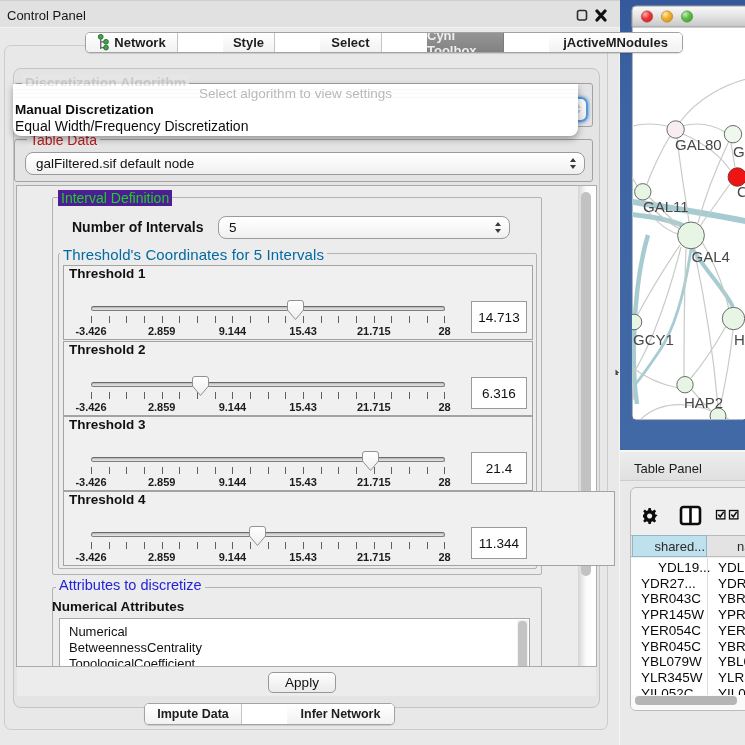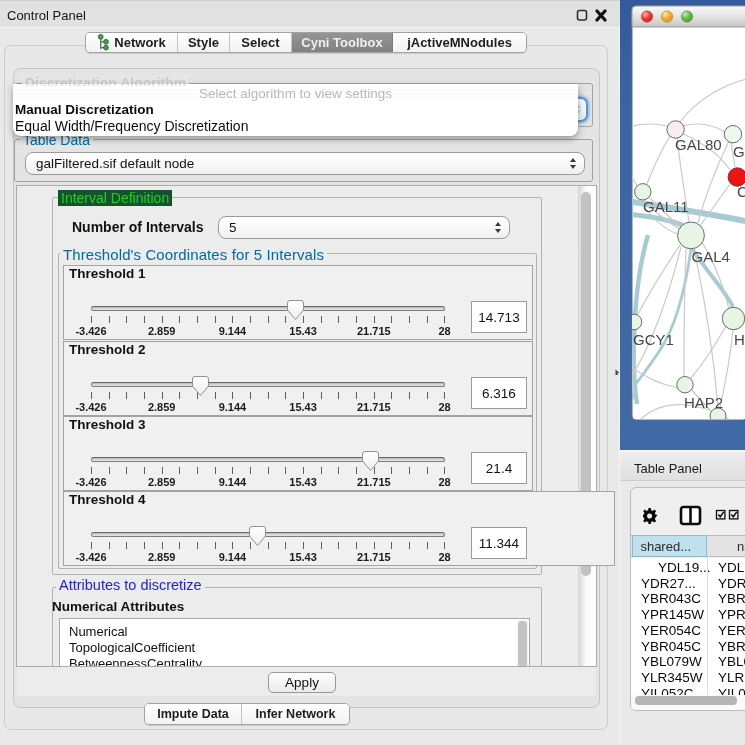--- a/index.html
+++ b/index.html
@@ -18,21 +18,21 @@
 .tpanel { position:absolute; background:#f0f0f0; border:1px solid #a3a3a3; }
 .tpanel .tname { position:absolute; left:5px; top:0px; font-size:13.5px; font-weight:bold; color:#111; }
 .track { position:absolute; height:5px; border:1px solid #7e7e7e; border-top-color:#6a6a6a; border-radius:3px;
   background:linear-gradient(#b4b4b4,#d8d8d8 55%,#e4e4e4); }
 .ticks { position:absolute; height:7px;
   background:repeating-linear-gradient(to right,#5f5f5f 0 1px,transparent 1px 17.675px); }
 .slbl { position:absolute; font-size:11px; font-weight:bold; color:#1b1b1b; transform:translateX(-50%); white-space:nowrap; }
 .vbox { position:absolute; width:56px; height:32px; background:#fff; border:1px solid #9a9a9a;
   font-size:13.5px; color:#111; display:flex; align-items:center; justify-content:center; }
 .tabbar { position:absolute; display:flex; background:#fff; border:1px solid #a2a2a2; border-radius:5px; overflow:hidden;
-  box-shadow:0 1px 1px rgba(0,0,0,0.12); }
+  box-shadow:0 1px 1px rgba(0,0,0,0.12);gap:45px; }
 .tabbar .tab { display:flex; align-items:center; justify-content:center; font-size:13px; font-weight:600; color:#1d1d1d;
   border-right:1px solid #c4c4c4; background:linear-gradient(#ffffff,#f2f2f2); }
 .tabbar .tab:last-child { border-right:none; }
 .tabbar .tab.sel { background:linear-gradient(#959595,#828282); color:#efefef; border-right-color:#7c7c7c; }
 </style>
 </head>
 <body>
 
 <div class="abs" style="left:620px; top:0; width:125px; height:745px; background:#e9e9e9;"></div>
 
@@ -155,21 +155,21 @@
     </g>
     <g fill="none" stroke="#0c0c0c" stroke-width="1.3">
       <rect x="73.5" y="6.5" width="8.4" height="8.4"></rect>
       <path d="M75.3,10.5 l2,2.2 3.4,-4.8" stroke-width="1.5"></path>
       <rect x="86.5" y="6.5" width="8.4" height="8.4"></rect>
       <path d="M88.3,10.5 l2,2.2 3.4,-4.8" stroke-width="1.5"></path>
     </g>
   </svg>
 
   <div class="abs" style="left:0; top:47px; width:130px; height:22px; background:#e3e3e3; border-top:1px solid #b9b9b9; border-bottom:1px solid #bdbdbd;"></div>
-  <div class="abs" style="left:1px; top:47px; width:75px; height:22px; background:#bfe0ed; border:1px solid #93b6c4; font-size:13px; color:#2c2c2c; display:flex; align-items:center; justify-content:flex-end; padding-right:15px;">shared...</div>
+  <div class="abs" style="left:1px; top:47px; width:75px; height:22px; background:#bfe0ed; border:1px solid #93b6c4; font-size:13px; color:#2c2c2c; display:flex; align-items:center; justify-content:flex-end; padding-right:1px;">shared...</div>
   <div class="abs" style="left:106px; top:51px; font-size:13px; color:#2c2c2c;">na</div>
 
   <div class="abs" style="left:0; top:70px; width:130px; height:137px; background:#fff; font-size:13.5px; color:#0a0a0a; overflow:hidden;">
     <div class="abs" style="left:76px; top:0; width:1px; height:137px; background:#dcdcdc;"></div>
     <div style="padding-top:2px; line-height:15.7px;">
       <div><span style="margin-left:27px;">YDL19...</span><span style="position:absolute; left:87px;">YDL1</span></div>
       <div><span style="margin-left:10px;">YDR27...</span><span style="position:absolute; left:87px;">YDR2</span></div>
       <div><span style="margin-left:10px;">YBR043C</span><span style="position:absolute; left:87px;">YBR0</span></div>
       <div><span style="margin-left:10px;">YPR145W</span><span style="position:absolute; left:87px;">YPR1</span></div>
       <div><span style="margin-left:10px;">YER054C</span><span style="position:absolute; left:87px;">YER0</span></div>
@@ -202,21 +202,21 @@
     <svg width="13" height="17" viewBox="0 0 13 17" style="margin-right:4px;">
       <path d="M3.7,3 v12 M3.7,7.8 h4.5 M3.7,13.6 h4.5" stroke="#5f6670" stroke-width="1.3" fill="none"></path>
       <circle cx="3.7" cy="2.8" r="2.4" fill="#44a04b" stroke="#1e6e28" stroke-width="0.9"></circle>
       <circle cx="9" cy="7.8" r="2.4" fill="#44a04b" stroke="#1e6e28" stroke-width="0.9"></circle>
       <circle cx="9" cy="13.6" r="2.4" fill="#44a04b" stroke="#1e6e28" stroke-width="0.9"></circle>
     </svg>
     Network
   </div>
   <div class="tab" style="width:52px;">Style</div>
   <div class="tab" style="width:62px;">Select</div>
-  <div class="tab sel" style="width:101px;">Cyni Toolbox</div>
+  <div class="tab sel" style="width:77px;">Cyni Toolbox</div>
   <div class="tab" style="width:133px;">jActiveMNodules</div>
 </div>
 
 <div class="abs" style="left:13px; top:68px; width:587px; height:640px; background:#e4e4e4; border:1px solid #c5c5c5; border-radius:8px;"></div>
 
 <div class="groupbox" style="left:14px; top:83px; width:579px; height:44px; border-color:#a2a2a2;"></div>
 <div class="abs" style="left:22px; top:74px; width:200px; height:10px; overflow:hidden;">
   <div style="font-size:14px; font-weight:bold; color:#cbcbcb; background:#e6e6e6; padding:0 3px; display:inline-block;">Discretization Algorithm</div>
 </div>
 
@@ -228,37 +228,37 @@
 </div>
 
 <div class="abs" style="left:13px; top:84px; width:565px; height:52px; background:#ffffff; border-radius:0 0 8px 8px; box-shadow:0 3px 7px rgba(0,0,0,0.35); z-index:40; overflow:hidden;">
   <div class="abs" style="left:12px; top:-10px; font-size:14px; font-weight:bold; color:rgba(150,150,150,0.28); white-space:nowrap;">Discretization Algorithm</div>
   <div class="abs" style="left:0; top:2px; width:100%; height:15px; text-align:center; font-size:13.5px; color:#b9b9b9; background:repeating-linear-gradient(#ffffff 0 3px, #f6f9fb 3px 4px);">Select algorithm to view settings</div>
   <div class="abs" style="left:2px; top:18px; font-size:13.5px; font-weight:bold; color:#0d0d0d;">Manual Discretization</div>
   <div class="abs" style="left:2px; top:34px; font-size:14px; color:#0d0d0d;">Equal Width/Frequency Discretization</div>
 </div>
 
 <div class="groupbox" style="left:14px; top:139px; width:579px; height:43px; border-color:#a2a2a2;"></div>
-<div class="gtitle" style="left:20px; top:132px; color:#0369a1;">Table Data</div>
+<div class="gtitle" style="left:27px; top:132px; color:#b91c1c;">Table Data</div>
 <div class="combo" style="left:25px; top:152px; width:560px; height:23px;">galFiltered.sif default node
   <div class="arrows">
       <i class="up"></i>
       <i class="dn"></i>
     </div>
 </div>
 
 <div class="abs" style="left:16px; top:185px; width:581px; height:482px; border:1px solid #ababab; background:#ececec; overflow:hidden;">
 </div>
 
 <div class="abs" style="left:578px; top:186px; width:18px; height:480px; background:linear-gradient(to right,#d4d4d4,#fbfbfb 45%,#ffffff);">
   <div class="abs" style="left:3px; top:6px; width:10px; height:384px; background:#c2c2c2; border-radius:5px;"></div>
 </div>
 
 <div class="groupbox" style="left:52px; top:197px; width:490px; height:378px; border-color:#b2b2b2; border-radius:2px;"></div>
-<div class="gtitle" style="left:58px; top:190px; color:#1fd11f; background:#14532d;">Interval Definition</div>
+<div class="gtitle" style="left:58px; top:190px; color:#1fd11f; background:#4c1d95;">Interval Definition</div>
 
 <div class="abs" style="left:72px; top:219px; font-size:14px; font-weight:bold; color:#111;">Number of Intervals</div>
 <div class="combo" style="left:218px; top:216px; width:292px; height:23px;">5
   <div class="arrows">
       <i class="up"></i>
       <i class="dn"></i>
     </div>
 </div>
 
 <div class="groupbox" style="left:58px; top:253px; width:479px; height:316px; border-color:#b2b2b2; border-radius:2px;"></div>
@@ -352,22 +352,22 @@
   </svg>
   <div class="vbox" style="left:407px; top:35px;">11.344</div>
 </div>
 
 <div class="abs" style="left:17px; top:186px; width:579px; height:480px; overflow:hidden; pointer-events:none;">
   <div class="groupbox" style="left:35px; top:401px; width:490px; height:120px; border-color:#b2b2b2; border-radius:2px;"></div>
   <div class="abs" style="left:35px; top:413px; font-size:13.5px; font-weight:bold; color:#111;">Numerical Attributes</div>
   <div class="abs" style="left:42px; top:432px; width:471px; height:90px; background:#ffffff; border:1px solid #a8a8a8;">
     <div style="font-size:13px; color:#111; padding:5px 0 0 9px; line-height:16.2px;">
       <div>Numerical</div>
+      <div>BetweennessCentrality</div>
       <div>TopologicalCoefficient</div>
-      <div>BetweennessCentrality</div>
     </div>
     <div class="abs" style="right:1px; top:1px; width:11px; height:88px; background:#f2f2f2;">
       <div class="abs" style="left:1px; top:1px; width:9px; height:86px; background:#c4c4c4; border-radius:4px;"></div>
     </div>
   </div>
 </div>
 <div class="gtitle" style="left:56px; top:577px; color:#2222dd; background:#ececec; font-size:14.5px;">Attributes to discretize</div>
 
 <div class="abs" style="left:17px; top:667px; width:579px; height:29px; background:#ececec;"></div>
 <div class="abs" style="left:268px; top:672px; width:68px; height:21px; background:linear-gradient(#fefefe,#ebebeb); border:1px solid #989898; border-radius:5px; font-size:13.5px; color:#111; display:flex; align-items:center; justify-content:center;">Apply</div>

